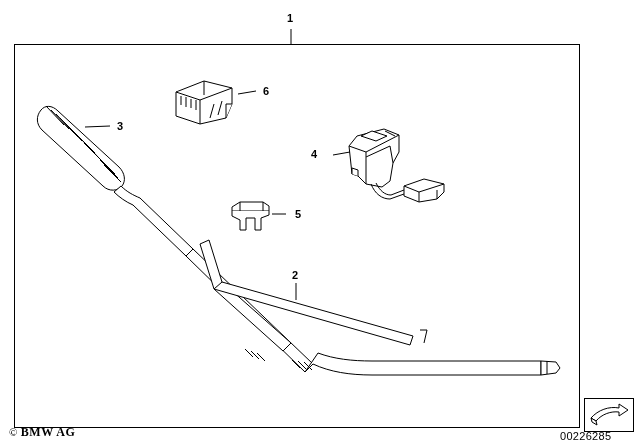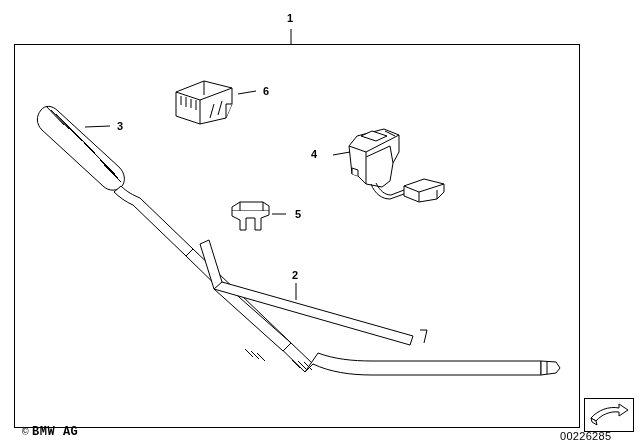--- a/index.html
+++ b/index.html
@@ -30,26 +30,26 @@
     position: absolute;
     font-size: 11px;
     font-weight: bold;
     font-family: "Liberation Sans", sans-serif;
     color: #000000;
     line-height: 12px;
     white-space: nowrap;
   }
   .brand {
     position: absolute;
-    left: 22px;
+    left: 9px;
     top: 425px;
     font-size: 12px;
     font-weight: bold;
     letter-spacing: 0.5px;
-    font-family: Liberation Mono, monospace;
+    font-family: Liberation Serif, serif;
     white-space: nowrap;
   }
   .brand .c {
     font-size: 11px;
     font-weight: normal;
     margin-right: 3px;
   }
   .partnum {
     position: absolute;
     left: 560px;

